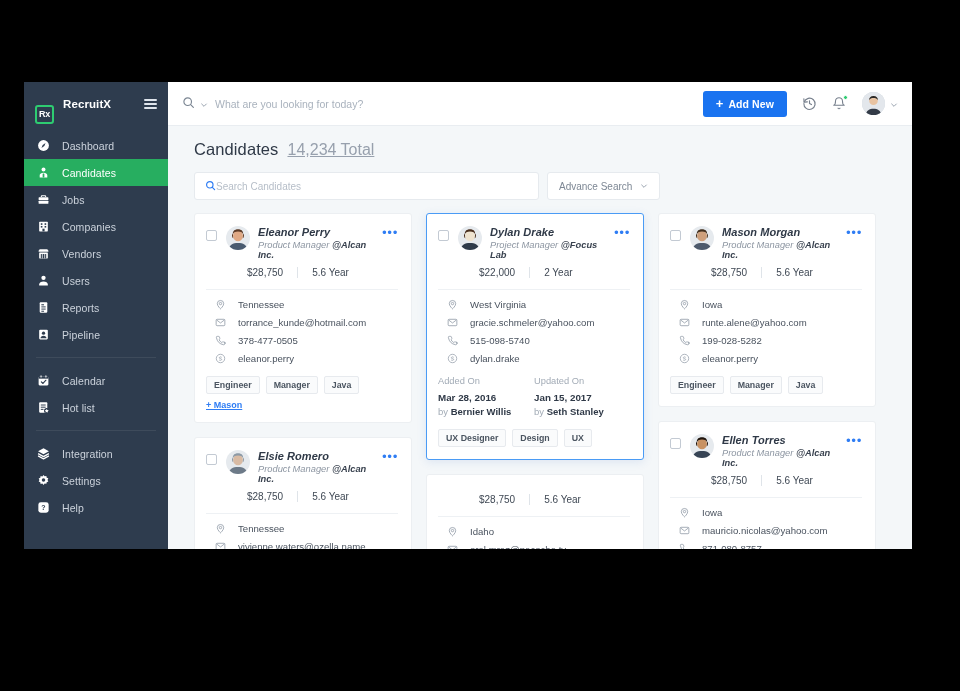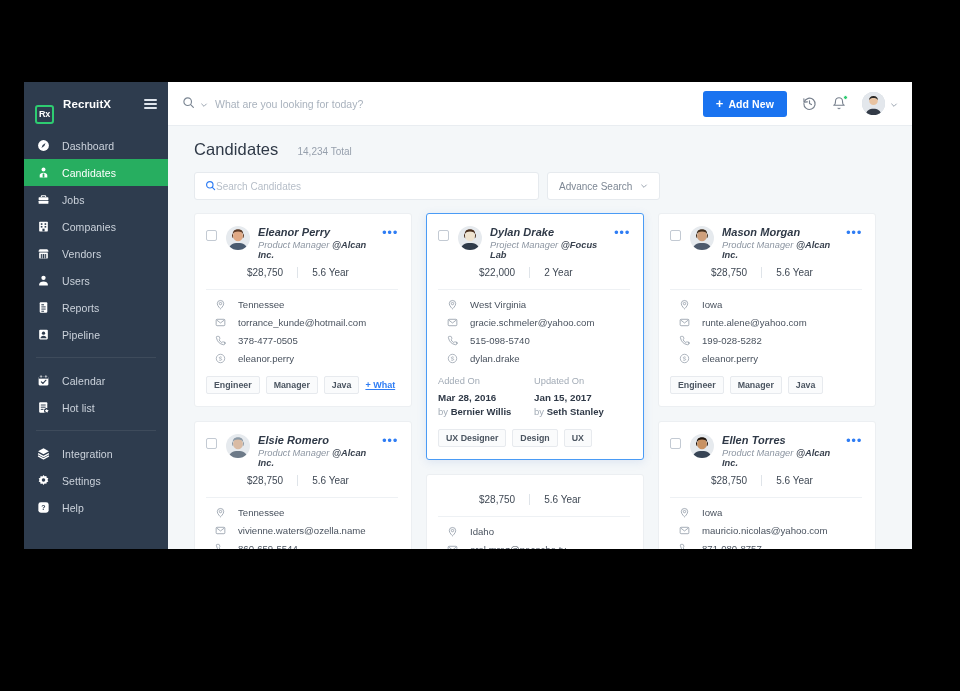--- a/index.html
+++ b/index.html
@@ -119,21 +119,21 @@
     background: #cfd6dd;
   }
   .avatar svg { display: block; }
   .avatar-wrap .chev { margin-left: 5px; }
 
   
   .content { flex: 1; overflow: hidden; padding: 14px 18px 0 26px; position: relative; }
 
   .page-head { display: flex; align-items: baseline; margin-bottom: 13px; }
   .page-title { font-size: 16.5px; color: #2f3947; font-weight: normal; letter-spacing: 0.1px; }
-  .page-count { margin-left: 19px; font-size: 10px; color: #97a0ad; }
+  .page-count { margin-left: 9px; font-size: 16px; color: #97a0ad; text-decoration: underline; }
 
   .searchrow { display: flex; align-items: center; gap: 8px; margin-bottom: 13px; }
   .searchbox {
     flex: 0 0 345px;
     height: 28px; background: #fff;
     border: 1px solid #e6eaee; border-radius: 3px;
     display: flex; align-items: center; padding: 0 10px;
   }
   .searchbox input {
     border: none; outline: none; background: transparent;
@@ -523,21 +523,21 @@
                       <path d="M14.6 9.6c-.7-.9-1.8-1.2-2.9-1.1-1.4.15-2.3 1-2.3 2 0 1.05 1 1.5 2.5 1.75 1.5.25 2.6.7 2.6 1.8 0 1.1-1.1 1.9-2.5 2-1.2.1-2.3-.3-3-1.2"></path>
                     </svg>
                   </span>
                   <span>eleanor.perry</span>
                 </div>
               </div>
               <div class="tags">
                 <span class="tag">Engineer</span>
                 <span class="tag">Manager</span>
                 <span class="tag">Java</span>
-                <span class="more">+ What</span>
+                <span class="more">+ Mason</span>
               </div>
             </div>
             <div class="card">
               <div class="card-head">
                 <span class="chk"></span>
                 <span class="pic">
                   <svg width="24" height="24" viewBox="0 0 40 40">
                     <rect width="40" height="40" fill="#e6eaee"></rect>
                     <path d="M4 40c1.6-8.5 7.4-11.5 16-11.5S34.4 31.5 36 40z" fill="#6d7a88"></path>
                     <ellipse cx="20" cy="16.5" rx="8.2" ry="9" fill="#d9bba4"></ellipse>

